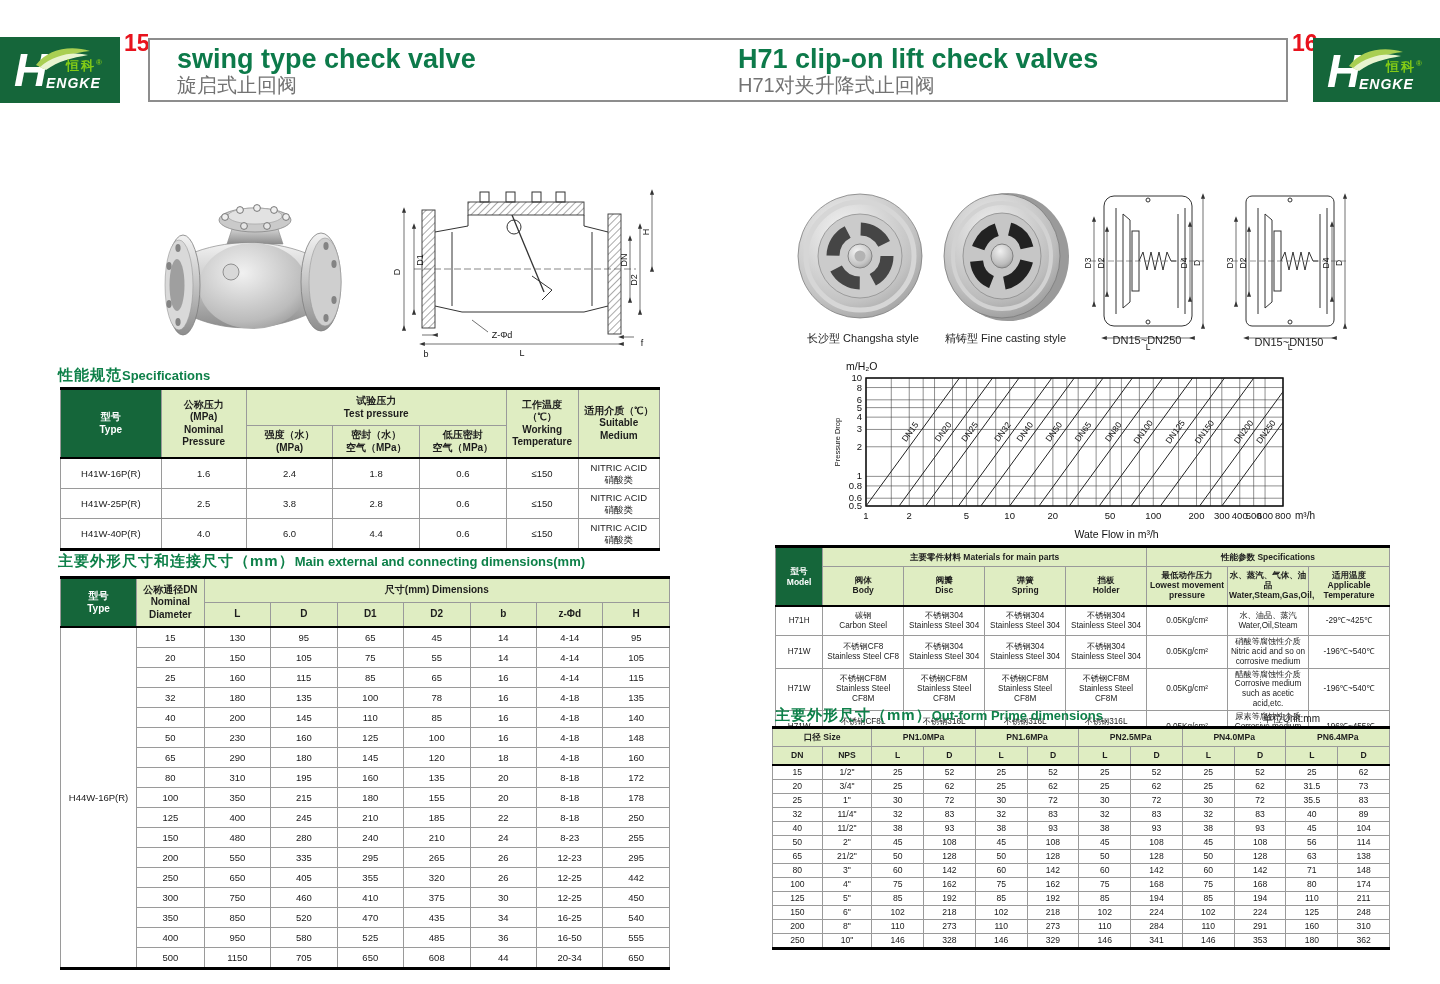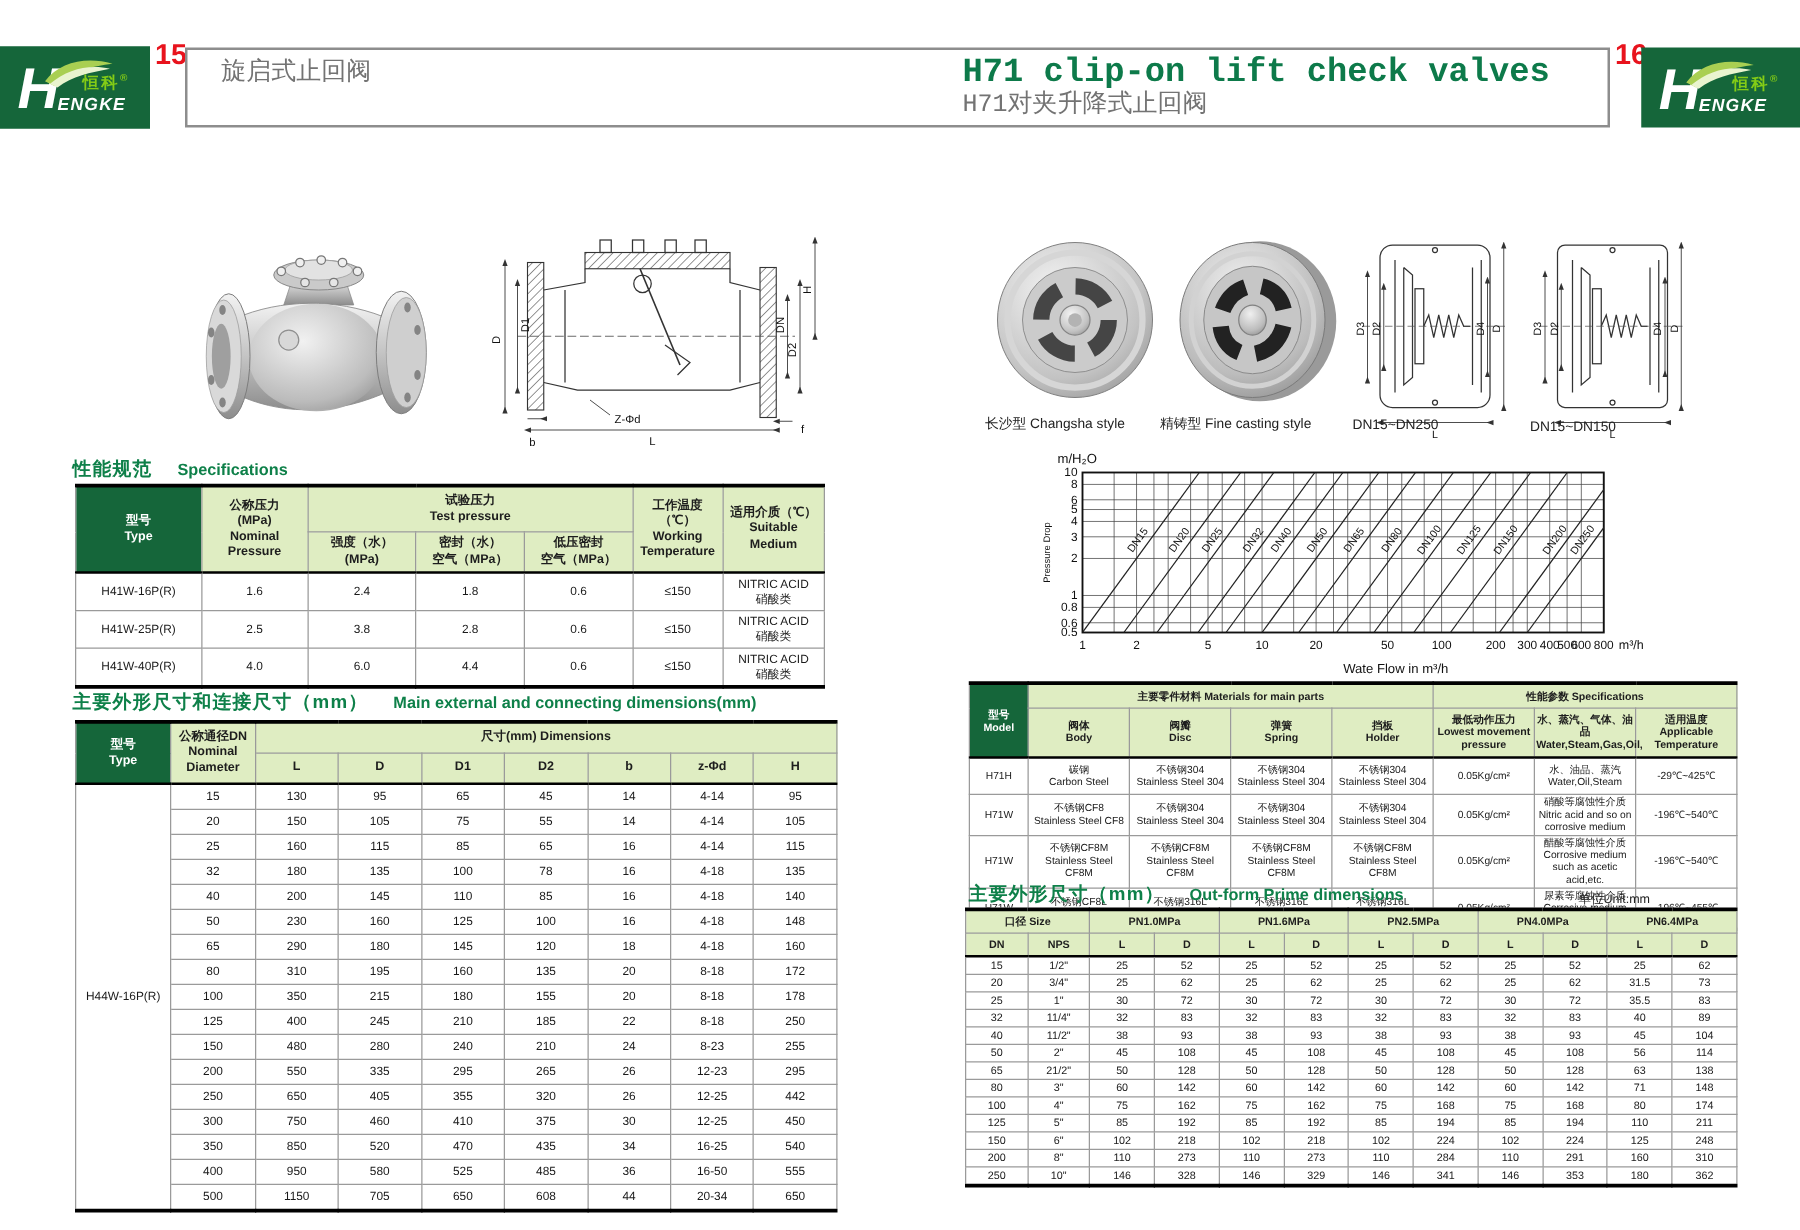--- a/index.html
+++ b/index.html
@@ -17,21 +17,21 @@
   .leaf{position:absolute;left:34px;top:6px;}
   .pageno{position:absolute;color:#e8131d;font-size:23px;font-weight:bold;}
   #title-box{position:absolute;left:148px;top:38px;width:1140px;height:64px;border:2px solid #8d8d8d;background:#fff;box-sizing:border-box;}
   .title-group{position:absolute;top:5px;}
   .main-title{font-size:27px;font-weight:bold;color:#0d7a4a;letter-spacing:0px;line-height:1.05;}
   .sub-title{font-size:20px;color:#737373;line-height:1.2;}
 
   
   .sec-title{position:absolute;font-weight:bold;color:#0e8049;white-space:nowrap;}
   .sec-title .cn{font-size:15px;letter-spacing:1px;}
-  .sec-title .en{font-size:13px;margin-left:20px;}
+  .sec-title .en{font-size:13px;margin-left:0;}
   .unit-label{position:absolute;font-size:10px;color:#222;text-align:right;}
 
   
   table.tbl{border-collapse:collapse;position:absolute;table-layout:fixed;
             border-top:3px solid #000;border-bottom:3px solid #000;background:#fff;}
   .tbl th,.tbl td{border:1px solid #9a9a9a;text-align:center;vertical-align:middle;
                   padding:1px 1px;white-space:pre-line;line-height:1.25;}
   .tbl th{font-weight:bold;}
   .tbl th.dk{background:#15663a;color:#fff;text-align:center;}
   .tbl th.lt{background:#dfedc2;color:#1d1d1d;}
@@ -48,21 +48,21 @@
 
   #mat-table{left:775px;top:545px;width:615px;font-size:8.5px;}
   #mat-table thead tr:first-child th{height:16px;}
   #mat-table thead tr:last-child th{height:36px;line-height:1.15;}
   #mat-table td{height:26px;font-size:8.2px;line-height:1.2;}
 
   #outform-table{left:772px;top:726px;width:618px;font-size:8.6px;}
   #outform-table thead th{height:15px;margin-top:36px;}
   #outform-table td{height:11px;}
 
-  .caption{position:absolute;top:331px;font-size:11px;color:#222;}
+  .caption{position:absolute;top:331px;font-size:11px;color:#222;text-align:center;}
 
   svg text{font-family:"Liberation Sans",sans-serif;fill:#111;}
 </style>
 </head>
 <body>
 
 <div id="page">
 
   <div class="logo-box" style="left:0;top:37px;width:120px;height:66px;">
     <div class="logo-inner">
@@ -72,23 +72,24 @@
         <path d="M6,24 C20,12 38,8 54,12 C38,15 24,18 12,27 Z" fill="#e9f4cf"></path>
       </svg>
       <span class="logo-cn"><span>恒科</span><span class="logo-reg">®</span></span>
       <span class="logo-en">ENGKE</span>
     </div>
   </div>
   <span class="pageno" style="left:124px;top:30px;">15</span>
 
   <div id="title-box">
     <div class="title-group" style="left:27px;">
+      <div class="main-title">swing type check valve</div>
       <div class="sub-title">旋启式止回阀</div>
     </div>
-    <div class="title-group" style="left:620px;font-family:Liberation Mono, monospace;">
+    <div class="title-group" style="left:588px;">
       <div class="main-title">H71 clip-on lift check valves</div>
       <div class="sub-title">H71对夹升降式止回阀</div>
     </div>
   </div>
 
   <span class="pageno" style="left:1292px;top:30px;">16</span>
   <div class="logo-box" style="left:1313px;top:38px;width:127px;height:64px;">
     <div class="logo-inner">
       <span class="logo-h">H</span>
       <svg class="leaf" width="58" height="30" viewBox="0 0 58 30">

